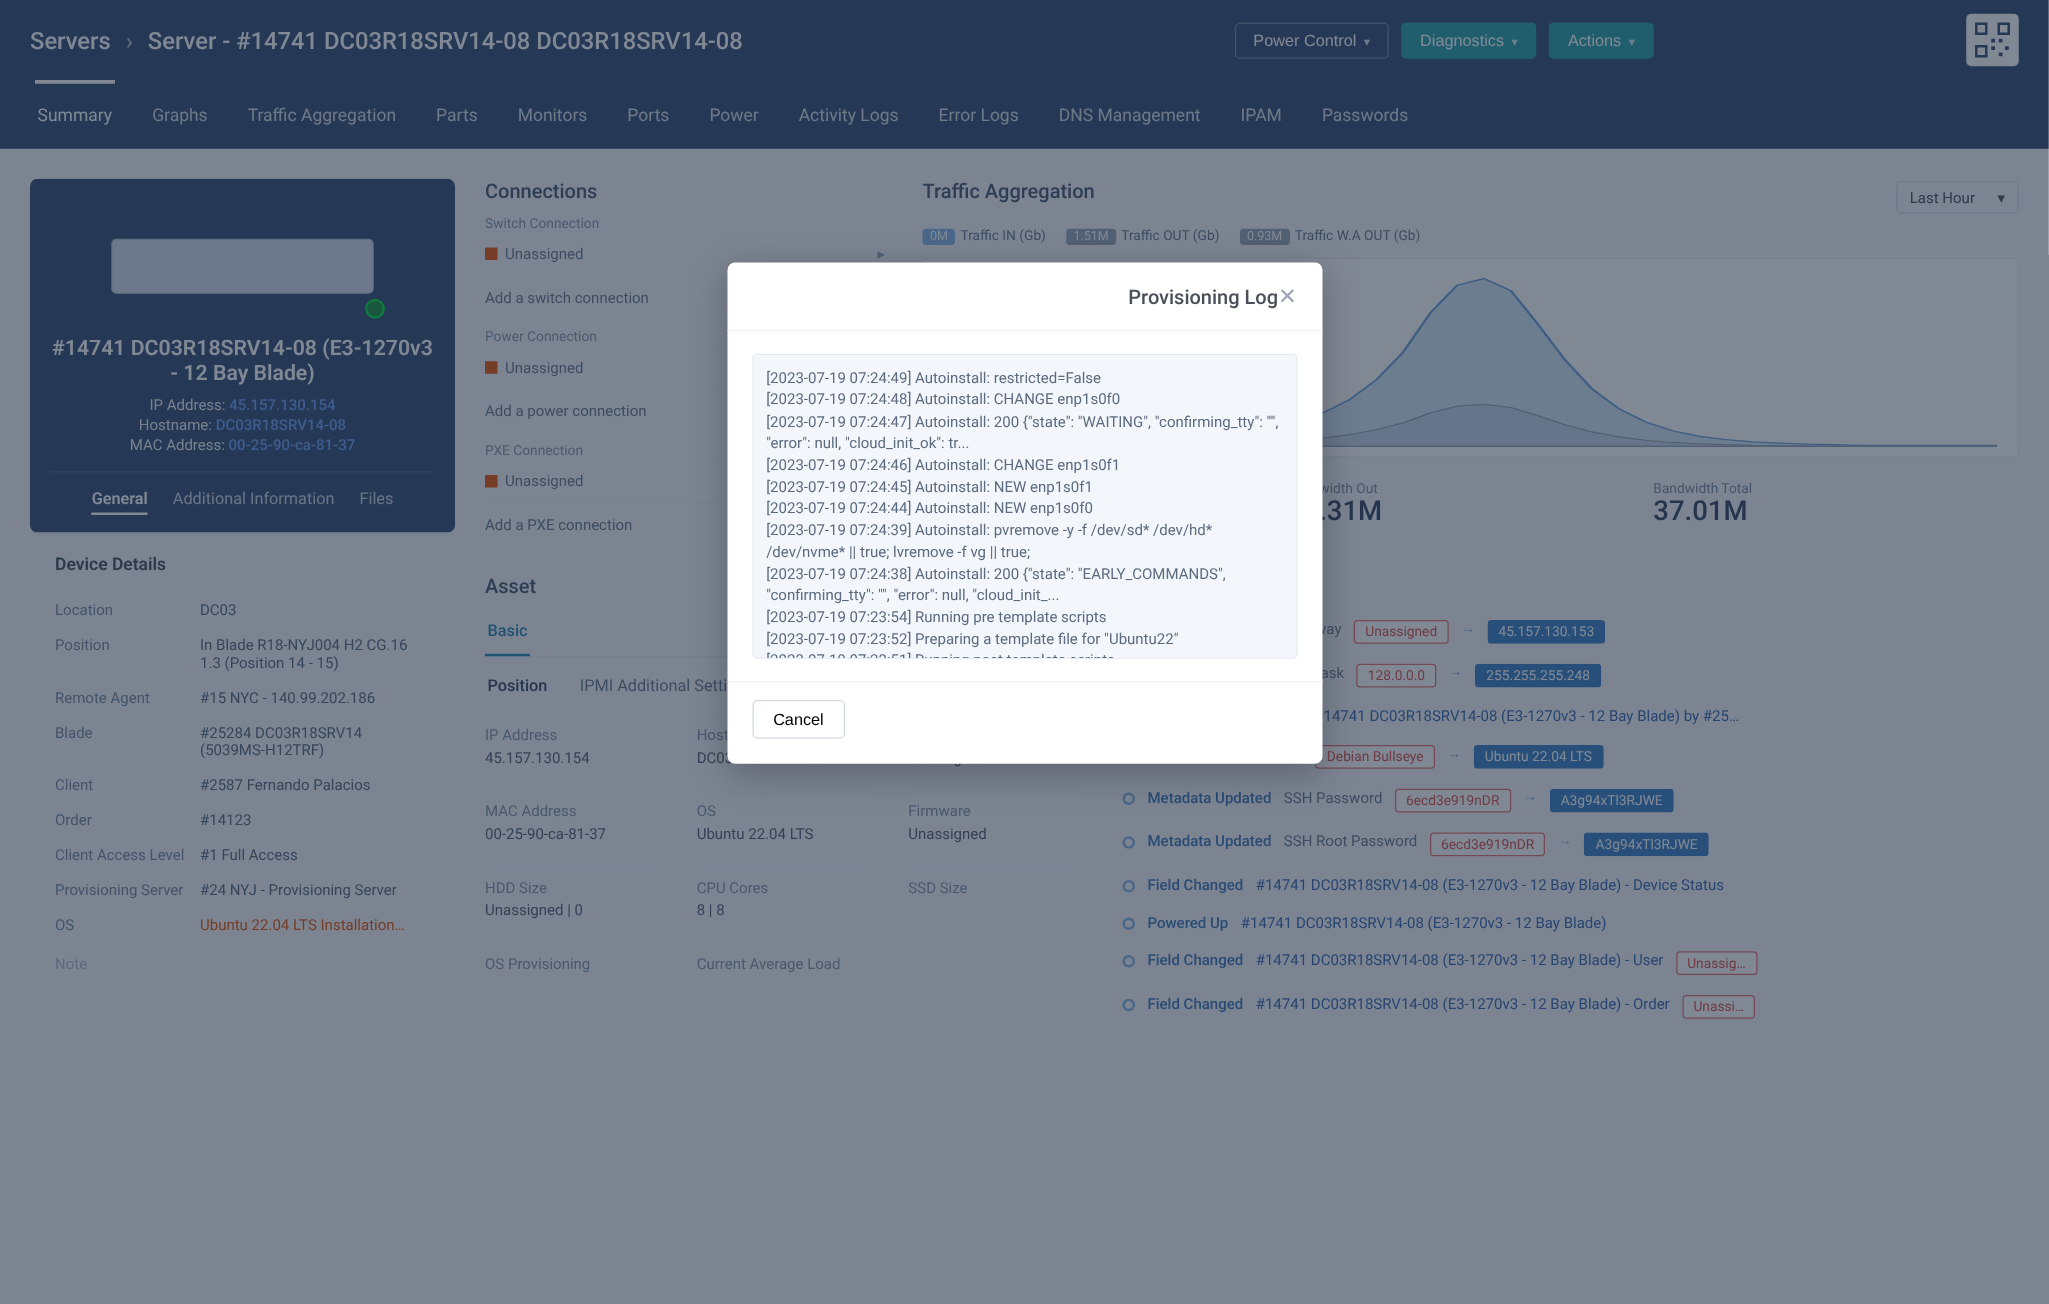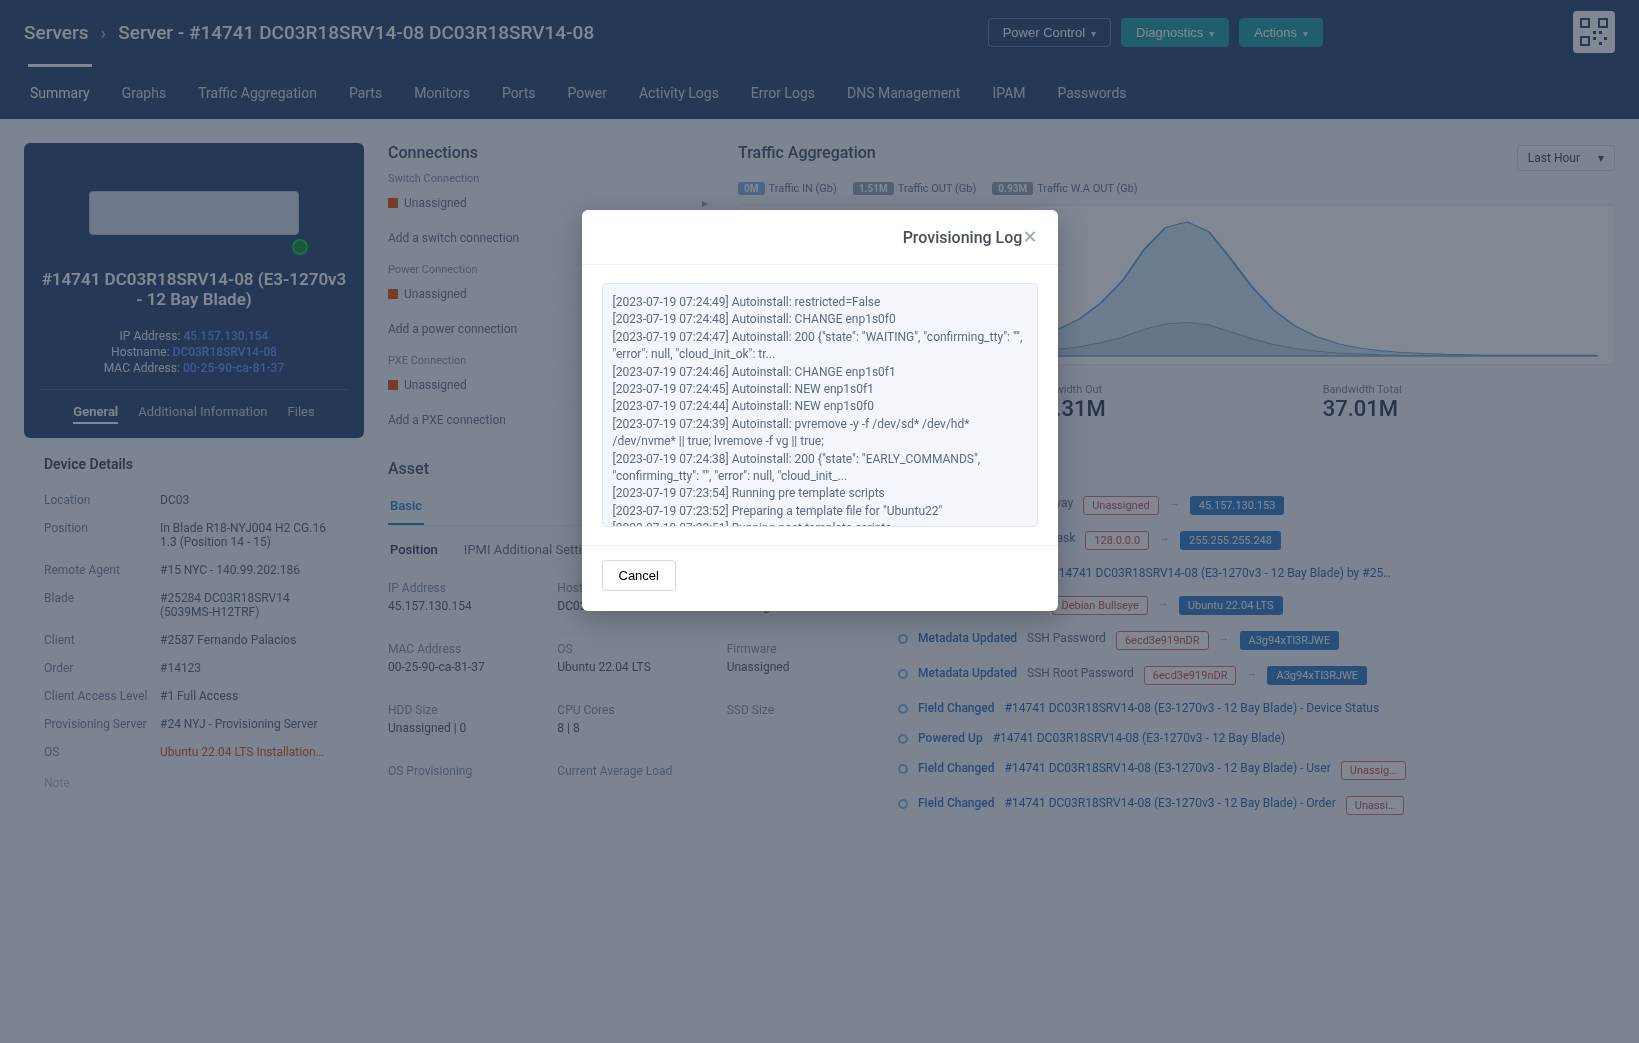--- a/index.html
+++ b/index.html
@@ -93,21 +93,21 @@
 }
 .device-img .rack {
   width: 210px; height: 44px;
   background: #d6dde8;
   border-radius: 4px;
   border: 1px solid #b9c4d6;
   position: relative;
 }
 .device-img .dot { position:absolute; right: 40px; bottom: 8px; width: 16px; height:16px; border-radius:50%; background:#1e8e3e; border:2px solid #0d4; }
 .device-title { font-size: 17px; font-weight:600; margin: 6px 0 2px; }
-.device-meta { font-size: 12px; opacity:.9; margin-top:20px; }
+.device-meta { font-size: 12px; opacity:.9; margin-top:8px; }
 .device-meta div { margin: 2px 0; }
 .device-meta b { color:#74a7ff; font-weight:500; }
 .device-tabs {
   display:flex; gap:20px; justify-content:center; padding:14px 0; font-size:13px;
   border-top: 1px solid rgba(255,255,255,.15); margin-top:14px;
 }
 .device-tabs span { cursor:pointer; opacity:.75;text-align:center; }
 .device-tabs span.active { opacity:1; font-weight:600; border-bottom:2px solid #fff; padding-bottom:3px; }
 
 .detail-block { padding: 18px 20px; }
@@ -121,21 +121,21 @@
 .section-title { font-size:16px; font-weight:500; color:#4a5a72; margin-bottom:10px;}
 
 .dd-row { display:flex; justify-content:space-between; align-items:center; padding:10px 0; border-top:1px solid #eef1f5; font-size:12px; color:#6b7a8e;}
 .dd-row:first-of-type{ border-top:none;}
 .dd-row .chev::after{ content:"▸"; color:#98a3b3;}
 
 .traffic-area {}
 .traffic-head { display:flex; justify-content:space-between; align-items:center;}
 .lasthour { border:1px solid #d3d9e3; padding:5px 10px; border-radius:4px; font-size:12px; cursor:pointer; display:inline-flex; gap:18px; align-items:center;}
 .legend { display:flex; gap:16px; margin:10px 0; font-size:11px; color:#6b7a8e; flex-wrap:wrap;}
-.chip { display:inline-block; padding:1px 6px; border-radius:3px; background:#88b7e6; color:#fff; font-weight:700; font-size:10px; margin-right:4px;}
+.chip { display:inline-block; padding:1px 6px; border-radius:3px; background:#88b7e6; color:#fff; font-weight:400; font-size:10px; margin-right:4px;}
 .chip.grey{ background:#9aa7b8;}
 .chart { height:160px; border:1px solid #e7ebf2; border-radius:4px; position:relative; background:#fff;}
 .chart svg{ width:100%; height:100%;}
 .bw-summary { display:grid; grid-template-columns: repeat(3,1fr); margin-top:18px; text-align:left;}
 .bw-summary .lbl{ font-size:11px; color:#7e8ca0;}
 .bw-summary .val{ font-size:22px; color:#384763; font-weight:500;}
 
 .asset { }
 .asset-tabs { display:flex; gap:30px; border-bottom:1px solid #e4e9f1; font-size:13px;}
 .asset-tab { padding:10px 2px; cursor:pointer; color:#6b7a8e;}

